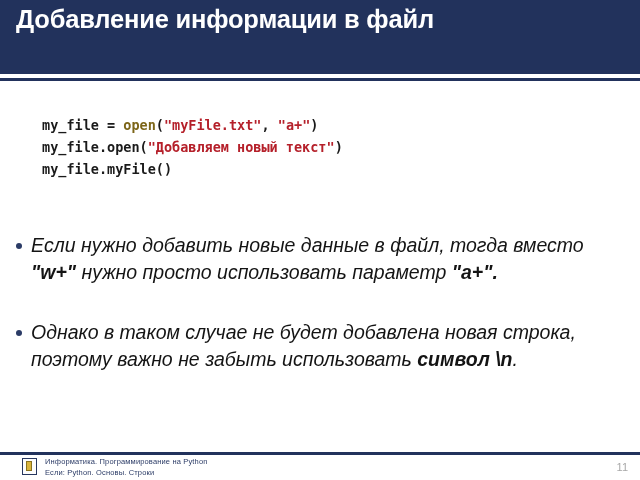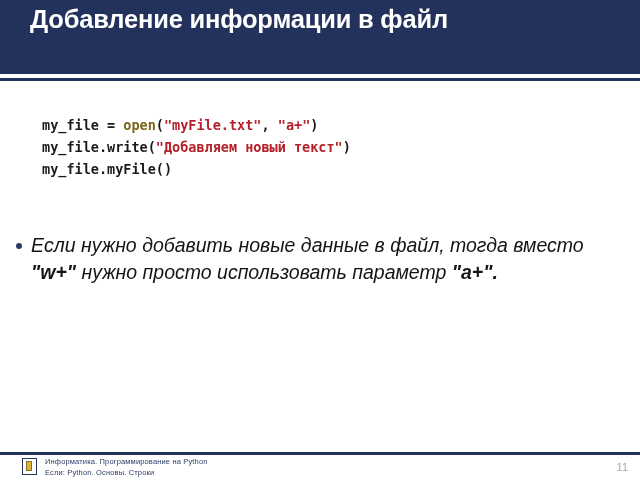--- a/index.html
+++ b/index.html
@@ -20,21 +20,21 @@
     position: absolute;
     left: 0;
     top: 0;
     width: 640px;
     height: 74px;
     background: #22325c;
     box-sizing: border-box;
   }
   .slide-title {
     position: absolute;
-    left: 30px;
+    left: 16px;
     top: 4px;
     width: 600px;
     color: #ffffff;
     font-size: 25.5px;
     font-weight: bold;
     line-height: 31px;
     letter-spacing: -0.2px;
   }
   .header-rule {
     position: absolute;
@@ -147,30 +147,34 @@
   }
 </style>
 </head>
 <body>
 
 <div class="slide-header"></div>
 <div class="slide-title">Добавление информации в файл</div>
 <div class="header-rule"></div>
 
 <div class="code-block"><span><span class="tok-pl">my_file = </span><span class="tok-kw">open</span><span class="tok-pl">(</span><span class="tok-str">"myFile.txt"</span><span class="tok-pl">, </span><span class="tok-str">"a+"</span><span class="tok-pl">)</span></span>
-<span><span class="tok-pl">my_file.write</span><span class="tok-pl">(</span><span class="tok-str">"Добавляем новый текст"</span><span class="tok-pl">)</span></span>
+<span><span class="tok-pl">my_file.open</span><span class="tok-pl">(</span><span class="tok-str">"Добавляем новый текст"</span><span class="tok-pl">)</span></span>
 <span class="tok-pl">my_file.myFile()</span></div>
 
 <div class="body-list">
 
   <div class="bullet-row">
     <span class="bullet-dot"></span>
     <div class="bullet-text"><span>Если нужно добавить новые данные в файл, тогда вместо </span><b>"w+"</b><span> нужно просто использовать параметр </span><b>"a+".</b></div>
   </div>
 
+  <div class="bullet-row">
+    <span class="bullet-dot"></span>
+    <div class="bullet-text"><span>Однако в таком случае не будет добавлена новая строка, поэтому важно не забыть использовать </span><b>символ \n</b><span>.</span></div>
+  </div>
 
 </div>
 
 <div class="footer-rule"></div>
 <div class="footer">
   <div class="footer-logo"></div>
   <div class="footer-text">
     <div>Информатика. Программирование на Python</div>
     <div>Если: Python. Основы. Строки</div>
   </div>

